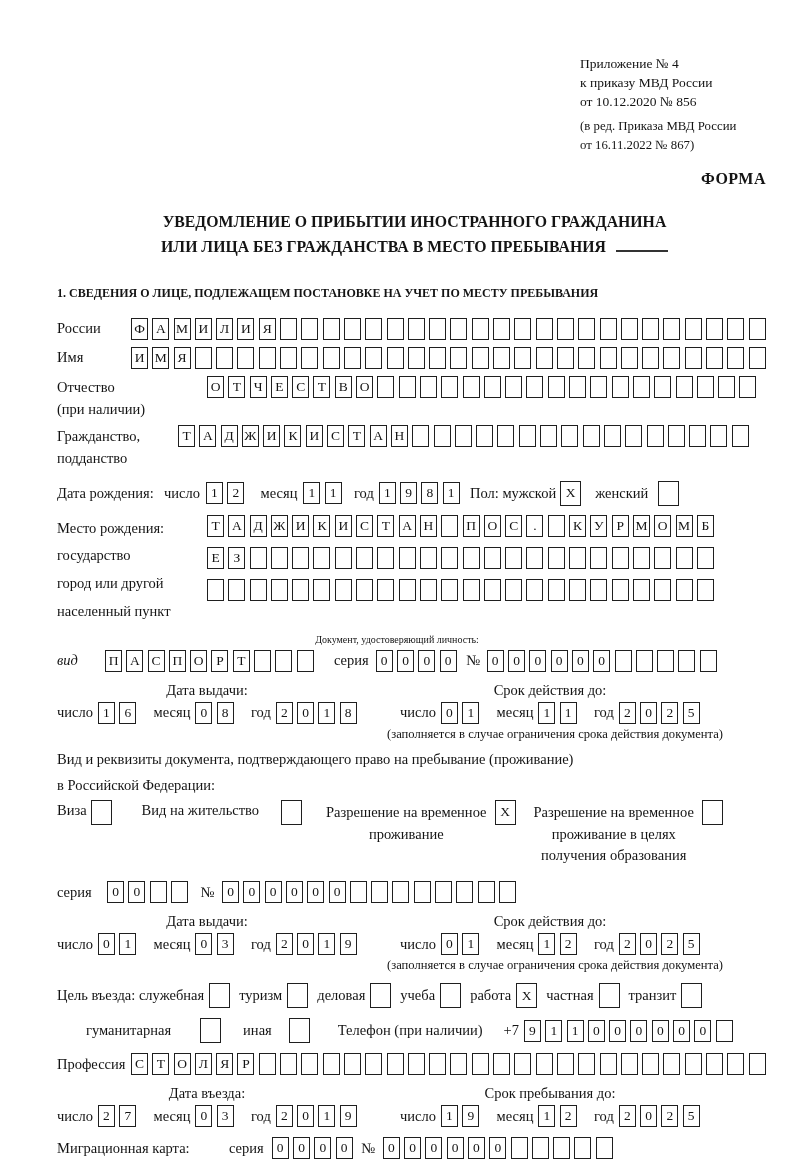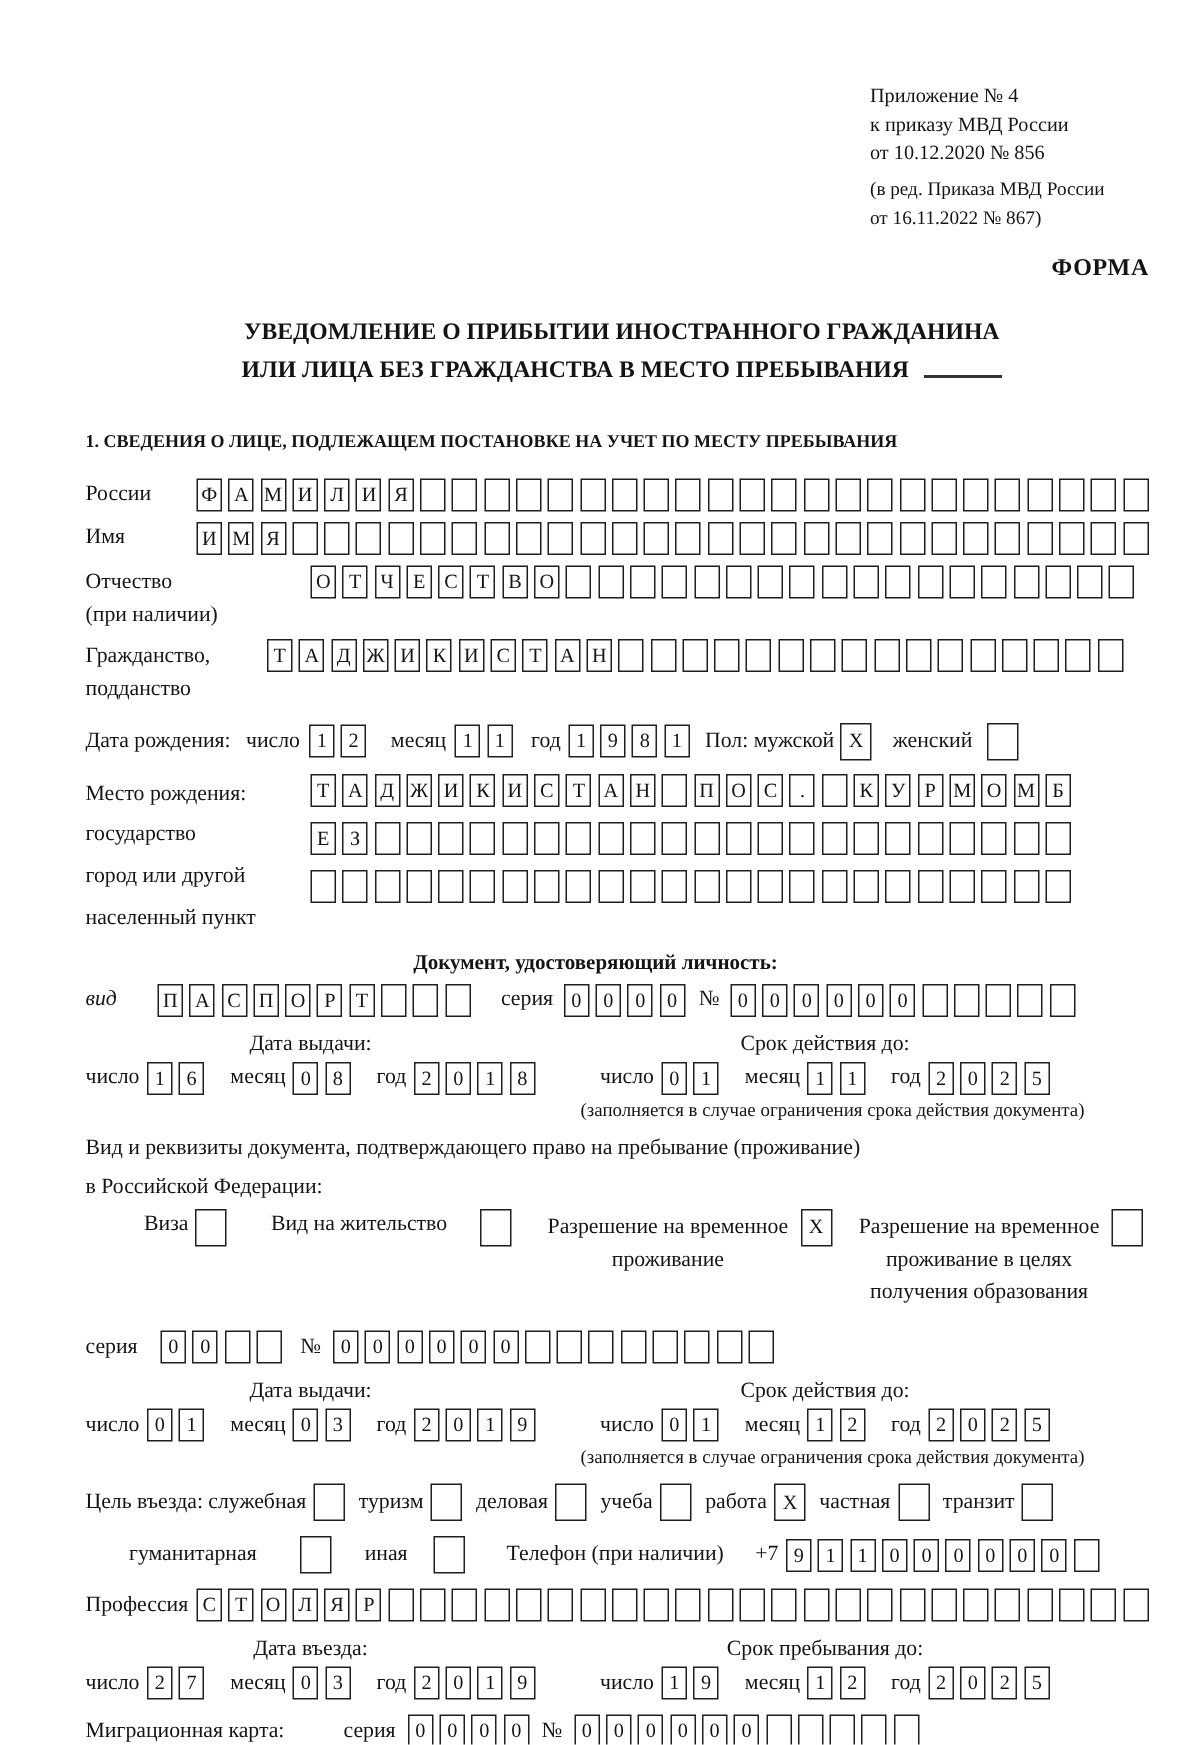--- a/index.html
+++ b/index.html
@@ -33,25 +33,25 @@
   .dcol{flex:none;}
   .dcol.left{width:343px;}
   .dcol.right{flex:1;}
   .dhead{font-size:14.5px;text-align:center;width:300px;}
   .drow{display:flex;align-items:center;margin-top:3px;font-size:14.5px;}
   .drow .dl{margin-right:5px;}
   .drow .gap{width:13px;}
   .dnote{font-size:12.6px;margin-top:3px;margin-left:-55px;width:420px;text-align:center;}
 
   .plain{font-size:14.5px;margin-top:9px;}
-  .center-bold{font-weight:bold;font-size:14px;text-align:center;margin-top:8px;width:680px;}
+  .center-bold{font-weight:normal;font-size:10px;text-align:center;margin-top:8px;width:680px;}
 
   
   .permits{display:flex;align-items:flex-start;margin-top:8px;font-size:14.5px;}
-  .permits .pitem{display:flex;align-items:flex-start;flex:none;margin-left:39px;}
+  .permits .pitem{display:flex;align-items:flex-start;flex:none;}
   .permits .ptext{text-align:center;line-height:1.5;}
   .permits .cb{margin-left:8px;margin-top:-2px;}
 
   .purpose{display:flex;align-items:center;margin-top:10px;font-size:14.5px;}
   .purpose .pl{margin-right:5px;flex:none;}
   .purpose .sp{width:9px;flex:none;}
 
   
   .reps{display:flex;align-items:flex-start;margin-top:10px;}
   .reps .replabel{width:122px;font-size:14.5px;line-height:1.92;flex:none;}

